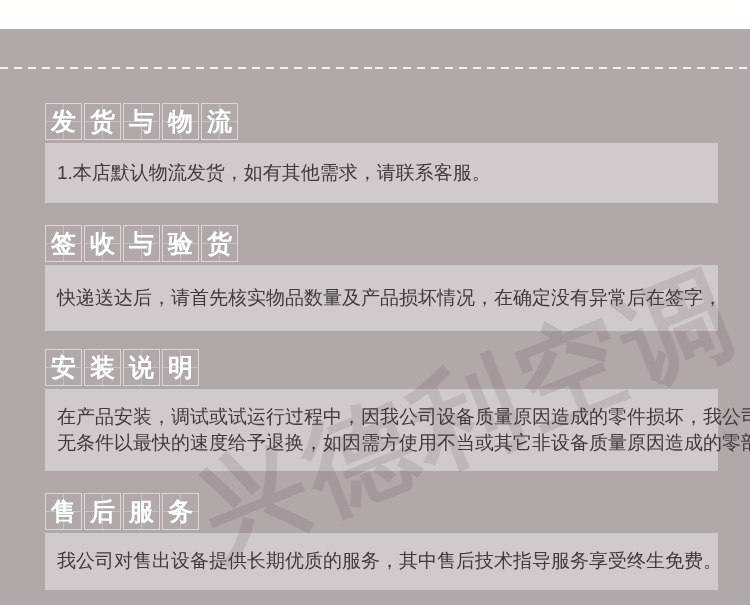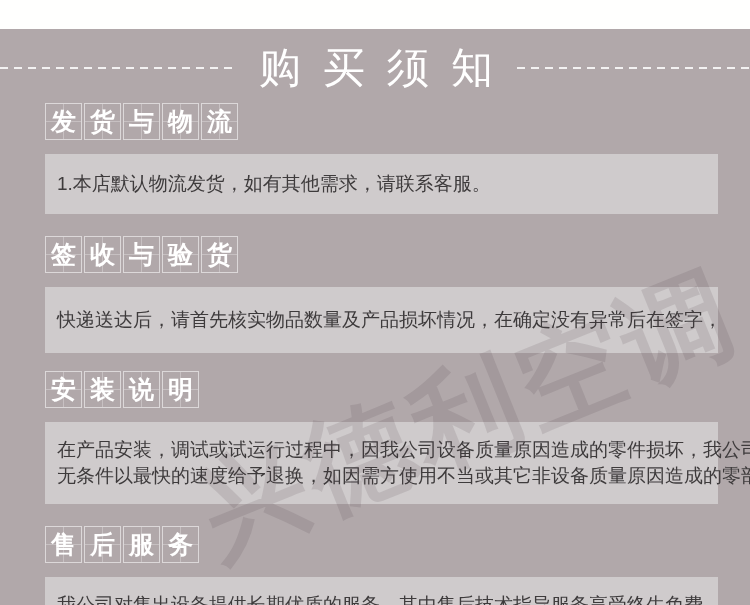--- a/index.html
+++ b/index.html
@@ -40,21 +40,21 @@
   .hchar {
     width:37px; height:37px; box-sizing:border-box;
     border:1px solid rgba(255,255,255,.55);
     color:#ffffff; font-weight:700; font-size:25px; line-height:35px; text-align:center;
     background:
       linear-gradient(rgba(255,255,255,.28), rgba(255,255,255,.28)) center / 100% 1px no-repeat,
       linear-gradient(90deg, rgba(255,255,255,.28), rgba(255,255,255,.28)) center / 1px 100% no-repeat;
   }
 
   .box {
-    margin-top:14px; background:#cfcbcc;
+    margin-top:3px; background:#cfcbcc;
     display:flex; flex-direction:column; justify-content:center;
     padding-left:12px; box-sizing:border-box;
     color:#3e3b3c; font-size:19px; line-height:26px;
   }
   #sections section:nth-of-type(1) .box { height:60px; }
   #sections section:nth-of-type(2) .box { height:66px; }
   #sections section:nth-of-type(3) .box { height:82px; }
   #sections section:nth-of-type(4) .box { height:57px;font-family:Liberation Mono, monospace; }
   .line { white-space:nowrap; }
 
@@ -68,21 +68,20 @@
   }
 </style>
 </head>
 <body>
 
 <div class="page">
   <div class="top-strip"></div>
   <div class="panel">
     <div class="title-row">
       <span class="dash"></span>
-      <h1 class="title">购买须知</h1>
       <span class="dash"></span>
     </div>
     <div id="sections">
         <section>
           <div class="heading">
             <span class="hchar">发</span>
             <span class="hchar">货</span>
             <span class="hchar">与</span>
             <span class="hchar">物</span>
             <span class="hchar">流</span>

